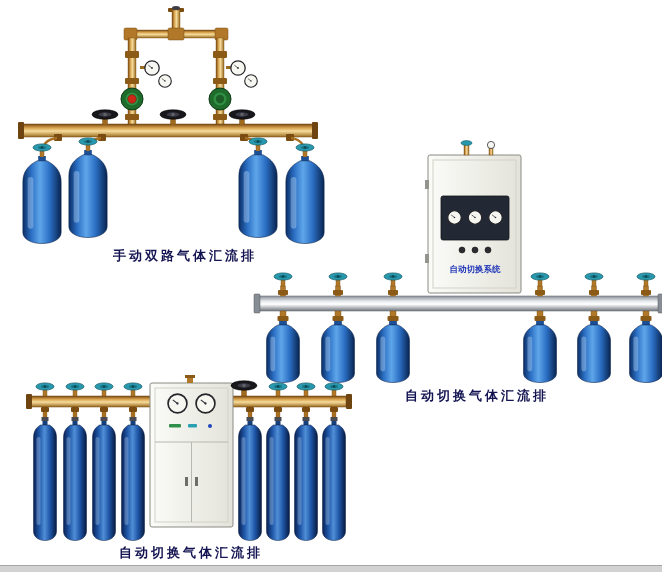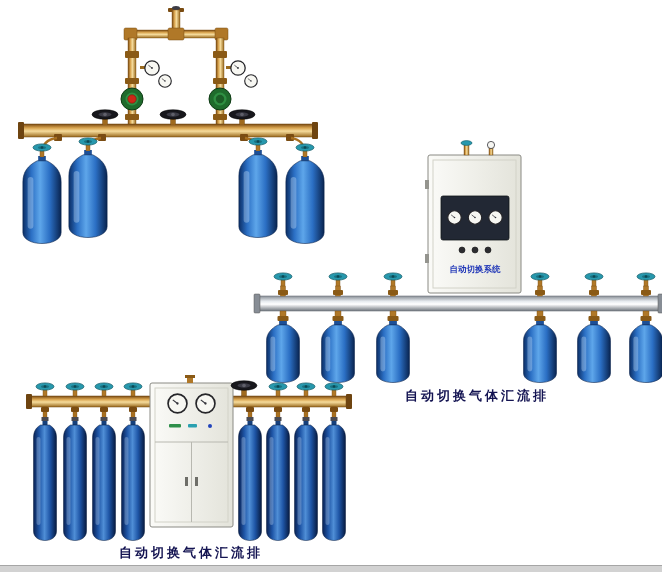--- a/index.html
+++ b/index.html
@@ -319,17 +319,18 @@
     <use href="#valveTeal" x="15" y="8" width="20" height="14"></use>
     <use href="#valveTeal" x="45" y="8" width="20" height="14"></use>
     <use href="#valveTeal" x="74" y="8" width="20" height="14"></use>
     <use href="#valveTeal" x="103" y="8" width="20" height="14"></use>
     <use href="#wheelBlack" x="209" y="6" width="30" height="16"></use>
     <use href="#valveTeal" x="248" y="8" width="20" height="14"></use>
     <use href="#valveTeal" x="276" y="8" width="20" height="14"></use>
     <use href="#valveTeal" x="304" y="8" width="20" height="14"></use>
   </svg>
 
+  <div class="caption" style="left:95px;top:247px;width:180px">手动双路气体汇流排</div>
   <div class="caption" style="left:387px;top:387px;width:180px">自动切换气体汇流排</div>
   <div class="caption" style="left:101px;top:544px;width:180px">自动切换气体汇流排</div>
 
   <div id="bottom-strip"></div>
 </div>
 
 </body></html>

